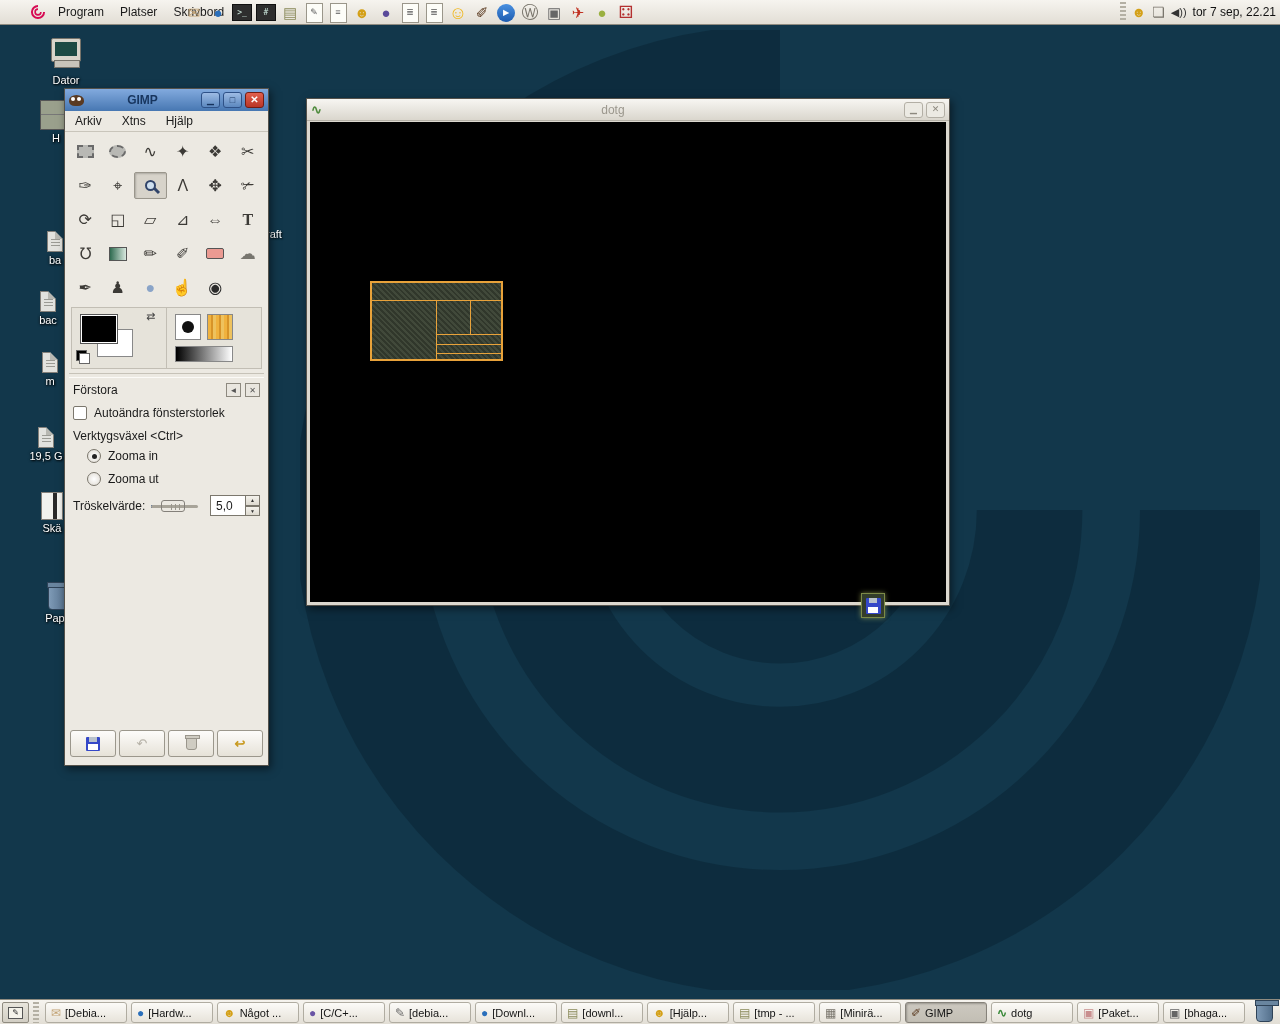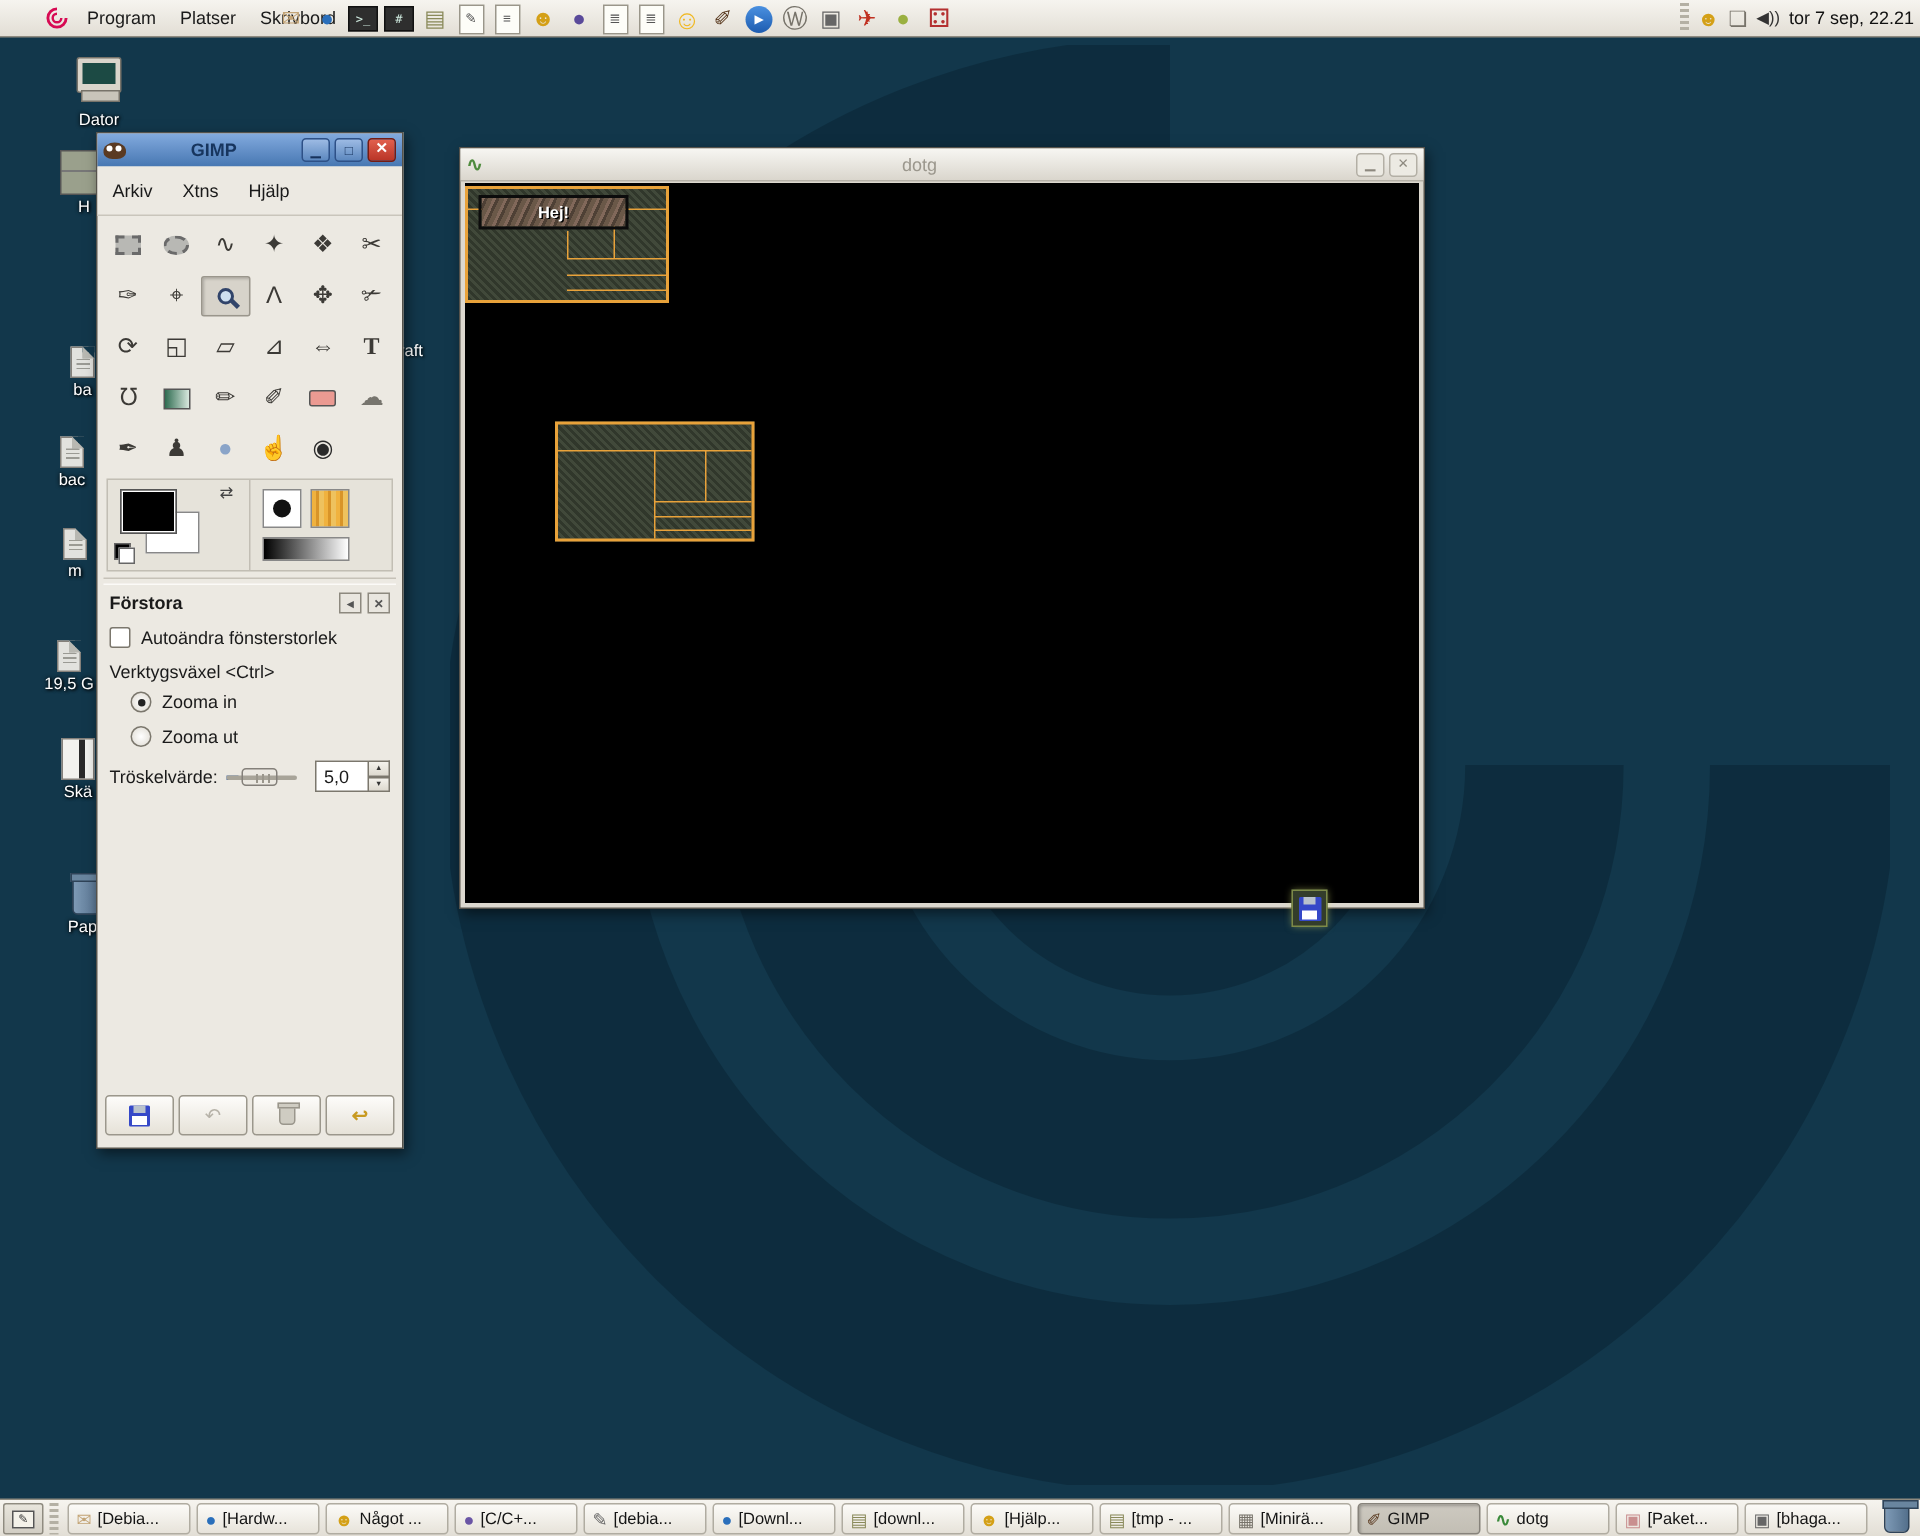--- a/index.html
+++ b/index.html
@@ -54,21 +54,21 @@
   .tbtn { width:19px; height:16px; border-radius:3px; display:flex; align-items:center; justify-content:center; font-size:9px; line-height:1; }
   .tbtn.blue { background:linear-gradient(#9dbbe4,#5c88bf); border:1px solid #2e5187; color:#16325c; }
   .tbtn.red { background:linear-gradient(#e2604e,#b93527); border:1px solid #741c13; color:#fff; font-weight:bold; font-size:10px; }
   .tbtn.grey { background:#eceae3; border:1px solid #b3afa5; color:#8d897f; }
   .wilber { width:15px; height:11px; background:#5a3a22; border-radius:50% 50% 40% 40%; position:relative; }
   .wilber::before { content:''; position:absolute; left:2px; top:2px; width:4px; height:4px; background:#fff; border-radius:50%; }
   .wilber::after { content:''; position:absolute; left:8px; top:2px; width:4px; height:4px; background:#fff; border-radius:50%; }
   .gecko { color:#4e8b3d; font-weight:bold; font-size:13px; line-height:1; }
 
   
-  .gimp-menubar { display:flex; height:33px; align-items:center; border-bottom:1px solid #c9c5bb; background:#ece9e2; }
+  .gimp-menubar { display:flex; height:21px; align-items:center; border-bottom:1px solid #c9c5bb; background:#ece9e2; }
   .gmenu { font-size:12px; color:#1a1a1a; padding:0 10px; }
   .toolgrid { display:grid; grid-template-columns:repeat(6,1fr); padding:6px 4px 2px 4px; row-gap:7px; }
   .tool { height:27px; display:flex; align-items:center; justify-content:center; border-radius:2px; }
   .tool.selected { background:#d7d3ca; border:1px solid #9a968c; box-shadow:inset 1px 1px 2px rgba(0,0,0,.2); }
   .tg { font-size:16px; color:#3c3a36; line-height:1; }
   .g-rectsel { width:17px; height:13px; border:2px dashed #6a6a6a; background:#b8b8b4; }
   .g-ellipsesel { width:17px; height:13px; border:2px dashed #6a6a6a; border-radius:50%; background:#b8b8b4; }
   .g-magnify { width:11px; height:11px; border:2px solid #31446a; border-radius:50%; background:#cfe0f0; position:relative; }
   .g-magnify::after { content:''; position:absolute; width:7px; height:3px; background:#31446a; right:-6px; bottom:-3px; transform:rotate(45deg); }
   .g-gradient { width:18px; height:14px; border:1px solid #555; background:linear-gradient(90deg,#2e6b50,#d8e8de); }
@@ -85,21 +85,21 @@
   .mini-bw { position:absolute; left:4px; bottom:4px; width:14px; height:14px; }
   .mini-bw::before { content:''; position:absolute; left:0; top:0; width:9px; height:9px; background:#000; border:1px solid #666; }
   .mini-bw::after { content:''; position:absolute; right:0; bottom:0; width:9px; height:9px; background:#fff; border:1px solid #666; }
   .bpg { position:relative; width:50%; }
   .brush-box { position:absolute; left:8px; top:6px; width:26px; height:26px; background:#fff; border:1px solid #888; display:flex; align-items:center; justify-content:center; }
   .brush-dot { width:12px; height:12px; background:#111; border-radius:50%; }
   .pattern-box { position:absolute; left:40px; top:6px; width:26px; height:26px; border:1px solid #888; background:repeating-linear-gradient(90deg,#f0b23e 0 3px,#d89428 3px 5px,#eec25e 5px 8px); }
   .gradient-box { position:absolute; left:8px; top:38px; width:58px; height:16px; border:1px solid #888; background:linear-gradient(90deg,#000,#fff); }
 
   .dock-sep { height:5px; margin:2px 4px; border-top:1px solid #c6c2b8; border-bottom:1px solid #fbfaf7; }
-  .optheader { display:flex; padding:3px 8px;font-weight:bold; }
+  .optheader { display:flex; padding:3px 8px; }
   .opttitle { flex:1; font-size:12px; color:#1a1a1a; }
   .hbtn { width:15px; height:14px; border:1px solid #8d897f; background:#e9e6df; color:#555; font-size:8px; display:flex; align-items:center; justify-content:center; margin-left:4px; }
   .optbody { padding:6px 8px; font-size:12px; color:#1a1a1a; }
   .optrow { display:flex; align-items:center; margin-bottom:9px; }
   .checkbox { width:14px; height:14px; background:#fff; border:1px solid #7b776d; border-radius:2px; margin-right:7px; }
   .radio { width:14px; height:14px; border-radius:50%; border:1px solid #7b776d; background:radial-gradient(#fff,#dedad1); margin-right:7px; position:relative; }
   .radio.sel::after { content:''; position:absolute; left:4px; top:4px; width:5px; height:5px; background:#222; border-radius:50%; }
   .indent { margin-left:14px; }
   .slider { position:relative; width:62px; height:14px; margin:0 6px; }
   .slider .track { position:absolute; top:6px; left:0; right:0; height:3px; background:#a8a499; border-radius:2px; }
@@ -245,31 +245,20 @@
 
   <div class="window imgwin" style="left:306px;top:98px;width:644px;height:508px;z-index:10">
     <div class="titlebar inactive">
       <span class="gecko">∿</span>
       <span class="wtitle">dotg</span>
       <span class="tbtn grey">▁</span>
       <span class="tbtn grey">✕</span>
     </div>
     <div class="canvas">
 
-      <div class="mockup" style="left:0px;top:2px;width:136px;height:78px">
-        <div class="ml" style="left:0;top:13px;width:132px;height:1px"></div>
-        <div class="ml" style="left:66px;top:28px;width:1px;height:18px"></div>
-        <div class="ml" style="left:97px;top:13px;width:1px;height:33px"></div>
-        <div class="ml" style="left:66px;top:46px;width:66px;height:1px"></div>
-        <div class="ml" style="left:66px;top:57px;width:66px;height:1px"></div>
-        <div class="ml" style="left:66px;top:67px;width:66px;height:1px"></div>
-        <div class="hej-banner" style="left:7px;top:4px;width:100px;height:23px">
-          <span>Hej!</span>
-        </div>
-      </div>
 
       <div class="mockup" style="left:60px;top:159px;width:133px;height:80px">
         <div class="ml" style="left:0;top:17px;width:129px;height:1px"></div>
         <div class="ml" style="left:64px;top:17px;width:1px;height:59px"></div>
         <div class="ml" style="left:98px;top:17px;width:1px;height:34px"></div>
         <div class="ml" style="left:64px;top:51px;width:65px;height:1px"></div>
         <div class="ml" style="left:64px;top:61px;width:65px;height:1px"></div>
         <div class="ml" style="left:64px;top:70px;width:65px;height:1px"></div>
       </div>
     </div>

